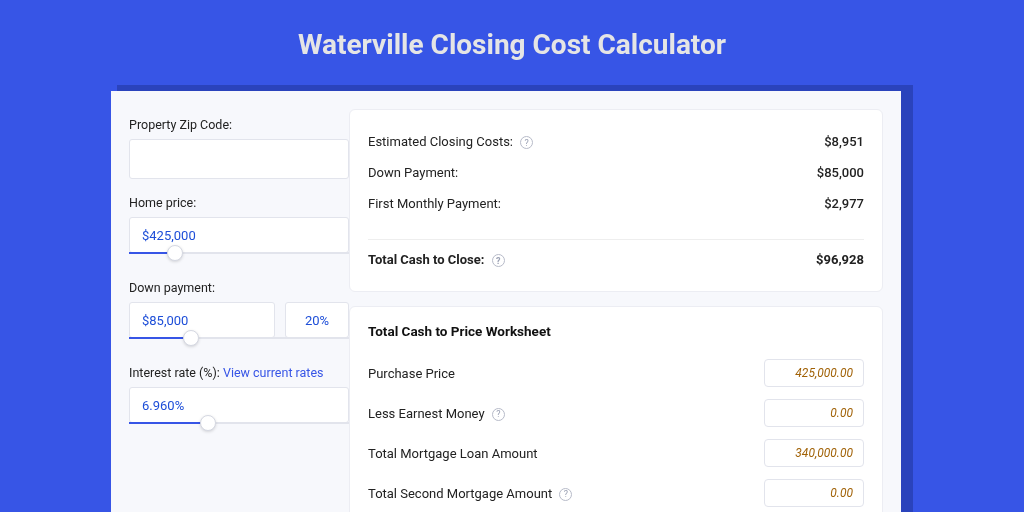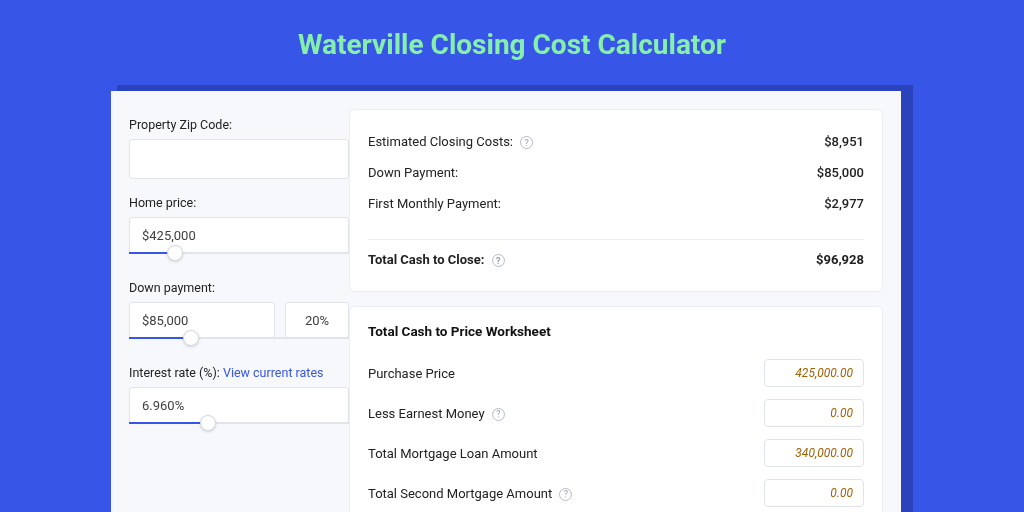--- a/index.html
+++ b/index.html
@@ -4,21 +4,21 @@
 <style>
   * { box-sizing: border-box; margin: 0; padding: 0; }
   html, body { width: 1024px; height: 512px; overflow: hidden; font-family: -apple-system, BlinkMacSystemFont, "Segoe UI", Roboto, Arial, sans-serif; }
   body {
     background: #3755E6;
     display: flex;
     flex-direction: column;
     align-items: center;
   }
   .page-title {
-    color: #86efac;
+    color: #e5e5e5;
     font-size: 28px;
     font-weight: 700;
     margin-top: 28px;
     margin-bottom: 24px;
     text-align: center;
   }
   .panel-shadow {
     width: 790px;
     background: #2A43BC;
     padding-top: 6px;
@@ -55,21 +55,21 @@
     margin-bottom: 7px;
     display: block;
   }
   .field-label a { color: #3755E6; text-decoration: none; }
   .input-box, .pct-box {
     background: #fff;
     border: 1px solid #E2E4EC;
     border-radius: 3px;
     height: 36px;
     font-size: 13px;
-    color: #404040;
+    color: #1d4ed8;
     padding: 0 12px;
     width: 100%;
     display: flex;
     align-items: center;
   }
   .input-box.large { height: 40px; }
   .row-pair { display: flex; gap: 10px; }
   .row-pair .input-box { flex: 1; }
   .pct-box { width: 64px; justify-content: center; }
   .slider-wrap { position: relative; height: 12px; margin-top: -1px; }

